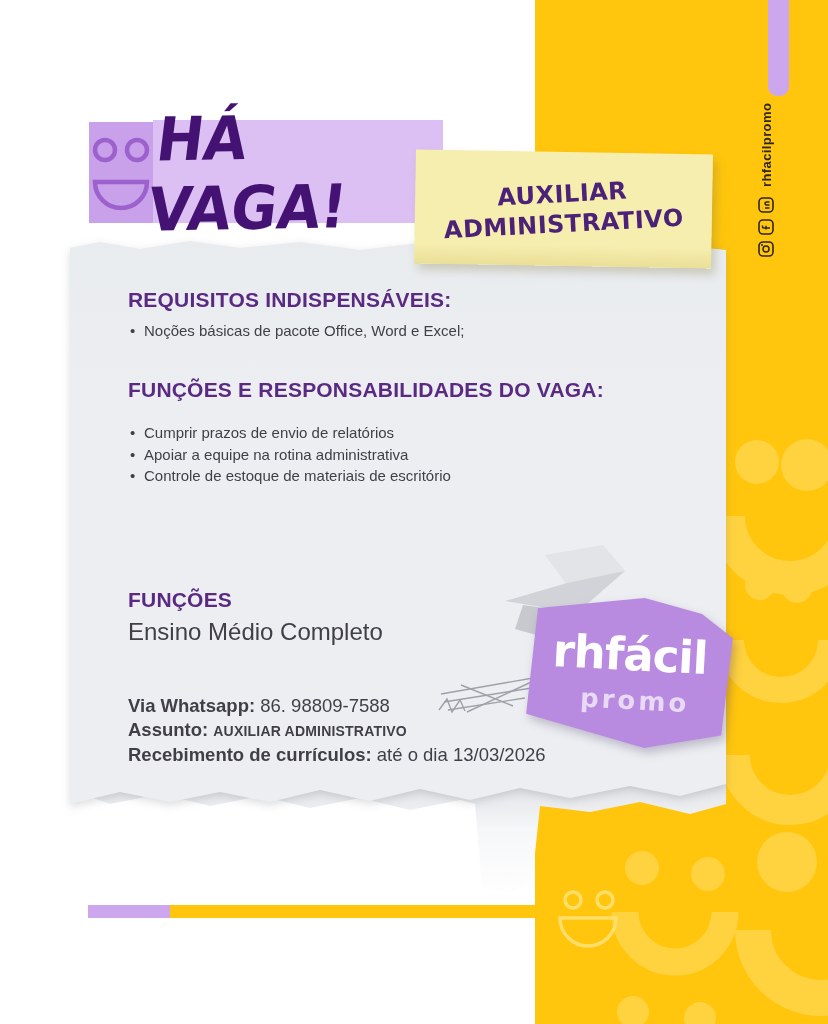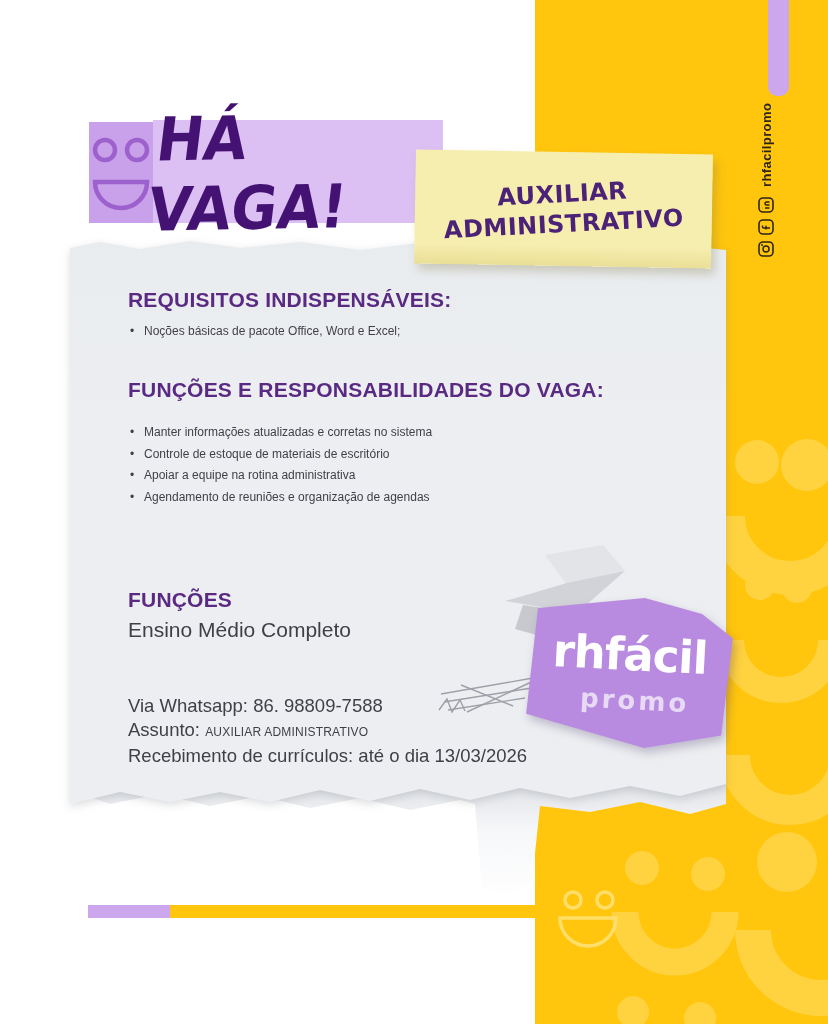--- a/index.html
+++ b/index.html
@@ -25,31 +25,31 @@
   
   .torn-backing{position:absolute;left:70px;top:770px;width:656px;height:130px;z-index:2;
     background:linear-gradient(180deg,#d8dade 0px,#e8eaed 30px,#f6f7f9 60px,#ffffff 100%);
     clip-path:polygon(0 0,656px 0,656px 34px,620px 44px,570px 32px,520px 42px,470px 36px,462px 112px,438px 124px,412px 118px,405px 34px,390px 30px,340px 40px,290px 28px,240px 38px,190px 26px,140px 36px,90px 24px,40px 34px,0 20px);}
   .card-wrap{position:absolute;left:70px;top:236px;width:656px;height:580px;z-index:3;
     filter:drop-shadow(0 3px 4px rgba(110,115,125,.25));}
   .card{position:absolute;inset:0;background:linear-gradient(180deg,#e9ecef 0%,var(--card) 30%);
     clip-path:polygon(0 12px,30px 6px,70px 13px,120px 5px,170px 12px,230px 6px,290px 14px,350px 7px,410px 13px,470px 6px,530px 12px,590px 7px,656px 14px,656px 548px,610px 560px,560px 550px,500px 562px,450px 552px,400px 564px,350px 553px,300px 565px,250px 554px,200px 566px,150px 556px,100px 566px,50px 556px,0 568px);}
 
   .h-sec{position:absolute;left:58px;font-size:21px;font-weight:bold;color:var(--purple-head);letter-spacing:.2px;white-space:nowrap;}
-  .body-line{position:absolute;left:58px;font-size:21px;color:var(--body-text);}
+  .body-line{position:absolute;left:58px;font-size:24px;color:var(--body-text);}
   .blist{position:absolute;left:58px;}
-  .bullet{position:relative;padding-left:16px;font-size:12px;color:var(--body-text);white-space:nowrap;}
+  .bullet{position:relative;padding-left:16px;font-size:15px;color:var(--body-text);white-space:nowrap;}
   .listA .bullet{line-height:22px;}
   .listB .bullet{line-height:21.5px;}
   .bullet::before{content:"•";position:absolute;left:2px;color:var(--body-text);}
   .contacts{position:absolute;left:58px;}
   .c-line{font-size:18.5px;line-height:24px;color:var(--body-text);white-space:nowrap;}
-  .c-line .lbl{font-weight:normal;}
+  .c-line .lbl{font-weight:bold;}
   .c-line .val{font-weight:normal;margin-top:8px;}
-  .c-line .val.caps{font-size:12px;font-weight:400;letter-spacing:.2px;}
+  .c-line .val.caps{font-size:14px;font-weight:700;letter-spacing:.2px;}
 
   
   .paper-fold{position:absolute;left:505px;top:545px;z-index:4;}
   .scribble{position:absolute;left:435px;top:640px;z-index:4;}
 
   
   .sticker-wrap{position:absolute;left:524px;top:588px;width:212px;height:162px;z-index:5;
     filter:drop-shadow(3px 5px 5px rgba(70,50,100,.28));}
   .sticker{position:absolute;inset:0;background:var(--sticker);
     clip-path:polygon(6.6% 12.3%,57% 6.2%,84% 16%,98.5% 31%,93% 91%,56.6% 98.7%,1% 77.7%);}
@@ -132,24 +132,23 @@
   <div class="card-wrap">
     <div class="card"></div>
 
     <div class="h-sec" style="top:52px">REQUISITOS INDISPENSÁVEIS:</div>
     <div class="blist listA" style="top:84px">
       <div class="bullet">Noções básicas de pacote Office, Word e Excel;</div>
     </div>
 
     <div class="h-sec" style="top:142px">FUNÇÕES E RESPONSABILIDADES DO VAGA:</div>
     <div class="blist listB" style="top:186px">
-      <div class="bullet">Manter informações atualizadas e corretas no sistema</div>
+      <div class="bullet">Cumprir prazos de envio de relatórios</div>
+      <div class="bullet">Apoiar a equipe na rotina administrativa</div>
       <div class="bullet">Controle de estoque de materiais de escritório</div>
-      <div class="bullet">Apoiar a equipe na rotina administrativa</div>
-      <div class="bullet">Agendamento de reuniões e organização de agendas</div>
     </div>
 
     <div class="h-sec" style="top:352px">FUNÇÕES</div>
     <div class="body-line" style="top:382px">Ensino Médio Completo</div>
 
     <div class="contacts" style="top:458px">
       <div class="c-line">
         <span class="lbl">Via Whatsapp:</span>
         <span class="val">86. 98809-7588</span>
       </div>

